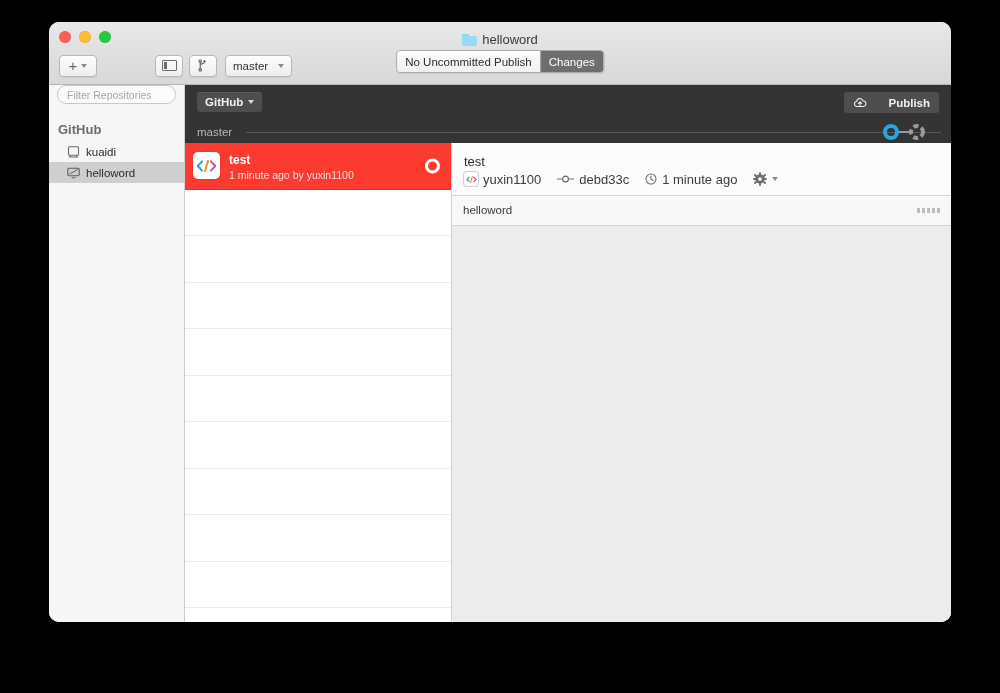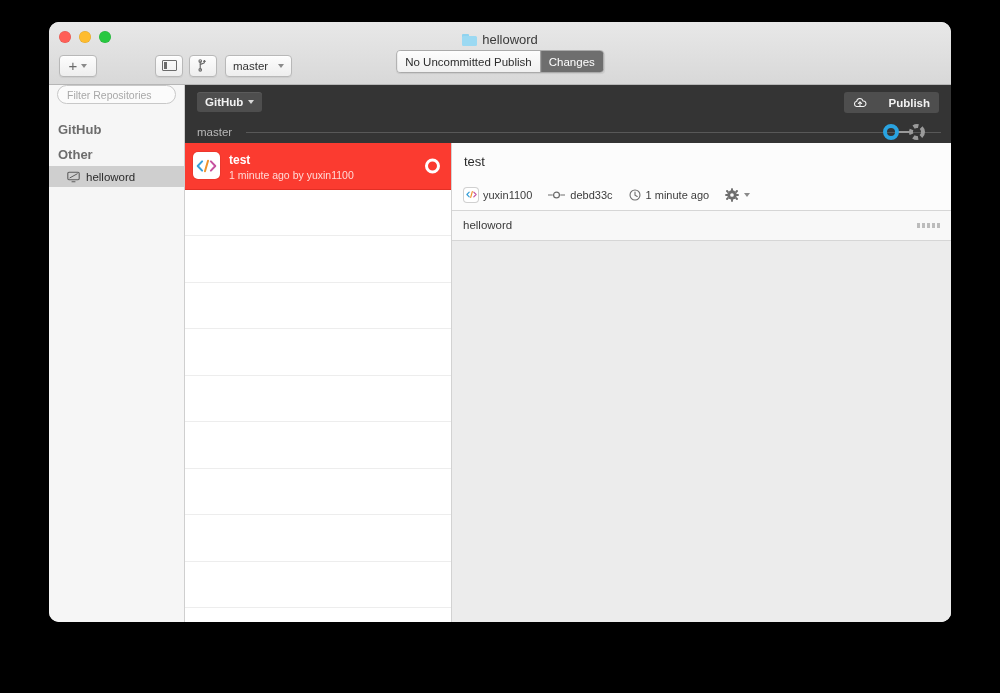--- a/index.html
+++ b/index.html
@@ -195,21 +195,21 @@
     border: 3.5px solid #fff;
   }
 
   
   .detail { flex: 1; background: #ececec; display: flex; flex-direction: column; min-width: 0; }
   .detail-head {
     background: #fcfcfc; border-bottom: 1px solid #d6d6d6;
     padding: 9px 12px 8px 12px; flex: none;
   }
   .detail-title { font-size: 13px; color: #2b2b2b; line-height: 1.5; }
-  .meta-row { display: flex; align-items: center; gap: 5px; margin-top: 16px; font-size: 11px; color: #3c3c3c; }
+  .meta-row { display: flex; align-items: center; gap: 5px; margin-top: 0; font-size: 13px; color: #3c3c3c; }
   .meta-sep { width: 6px; }
   .mini-avatar {
     width: 14px; height: 14px; background: #fff; border-radius: 3px;
     display: flex; align-items: center; justify-content: center; flex: none;
     box-shadow: 0 0 0 1px #d0d0d0;
   }
   .file-row {
     background: #f8f8f8;
     border-bottom: 1px solid #d6d6d6;
     height: 30px; flex: none;
@@ -276,22 +276,28 @@
   </div>
 
   <div class="body">
 
     <div class="sidebar">
       <div class="filter-box">
         <span>Filter Repositories</span>
       </div>
 
       <div class="group-label">GitHub</div>
-
-      <div class="group-label">Other</div>
+      <div class="repo-row">
+        <svg class="repo-ico" viewBox="0 0 13 12">
+          <rect x="1.5" y="0.8" width="10" height="8.4" rx="1" fill="none" stroke="#6b6b6b" stroke-width="1.1"></rect>
+          <path d="M3.3 9.2 V11 M9.7 9.2 V11 M1.8 11 H11.2" stroke="#6b6b6b" stroke-width="1.1" fill="none"></path>
+        </svg>
+        <span>kuaidi</span>
+      </div>
+
       <div class="repo-row selected">
         <svg class="repo-ico" viewBox="0 0 13 12">
           <rect x="0.8" y="1.2" width="11.4" height="7.6" rx="1.2" fill="none" stroke="#5d5d5d" stroke-width="1.1"></rect>
           <path d="M2.6 7 L10.6 2.6" stroke="#5d5d5d" stroke-width="1"></path>
           <path d="M4.6 10.8 H8.4" stroke="#5d5d5d" stroke-width="1.1"></path>
         </svg>
         <span>helloword</span>
       </div>
     </div>
 

